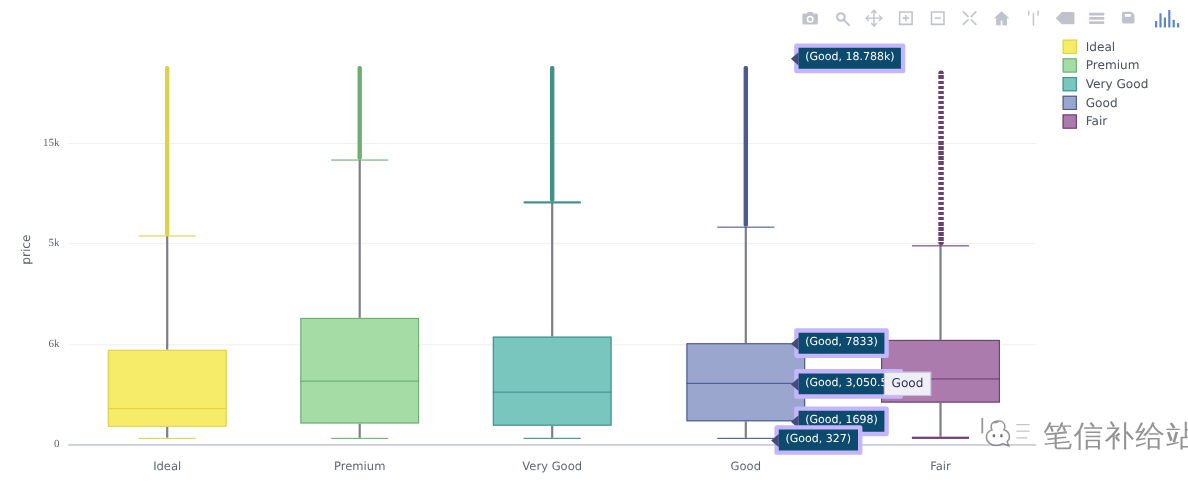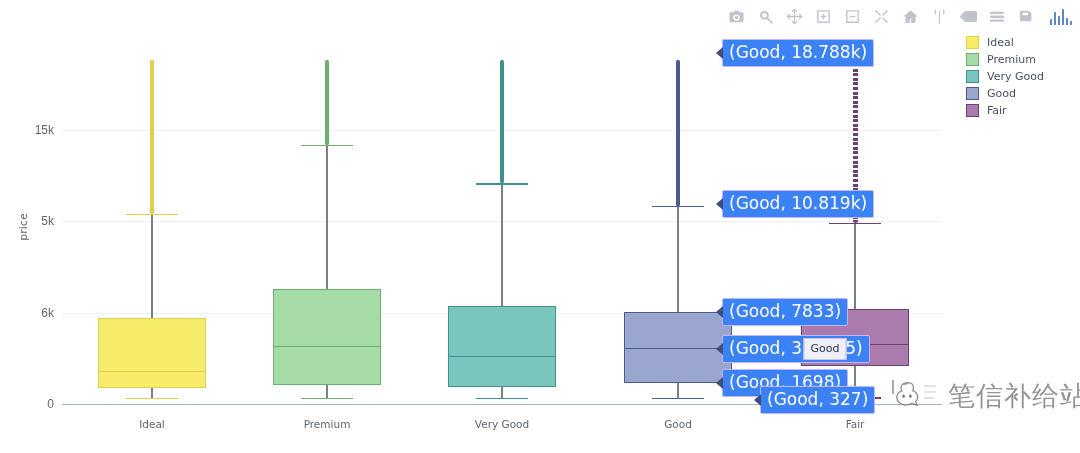--- a/index.html
+++ b/index.html
@@ -10,40 +10,40 @@
   .modebar{position:absolute;top:7px;right:8px;display:flex;align-items:center;gap:11px;z-index:40;}
   .mb-btn{width:18px;height:18px;display:flex;align-items:center;justify-content:center;cursor:pointer;opacity:.62;}
   .mb-btn svg{display:block;}
   .mb-logo{width:22px;height:18px;display:flex;align-items:flex-end;justify-content:center;gap:1.5px;cursor:pointer;margin-left:4px;}
   .mb-logo i{display:block;width:2.6px;background:#5d87c9;border-radius:.5px;}
 
   
   .plotarea{position:absolute;left:0;top:0;width:1080px;height:453px;}
   .gridline{position:absolute;height:1px;background:#eef0f4;}
   .zeroline{position:absolute;height:1.5px;background:#a9b0bd;}
-  .ytick{position:absolute;right:0;transform:translateY(-50%);font-size:12px;color:#5f6671;
-         text-align:right;white-space:nowrap;font-family:Liberation Sans, sans-serif;}
+  .ytick{position:absolute;right:0;transform:translateY(-50%);font-size:10px;color:#5f6671;
+         text-align:right;white-space:nowrap;font-family:Liberation Serif, serif;}
   .ytick-wrap{position:absolute;left:0;width:62px;}
   .ylabel{position:absolute;left:10px;top:227px;transform:translateY(-50%) rotate(-90deg);
           transform-origin:center;font-size:11px;color:#5f6671;white-space:nowrap;}
   .xtick{position:absolute;top:418px;transform:translateX(-50%);font-size:10.5px;color:#5f6671;white-space:nowrap;}
 
   
   .trace{position:absolute;top:0;height:453px;}
   .box-rect{position:absolute;box-sizing:border-box;border-width:1.2px;border-style:solid;}
   .median{position:absolute;height:1.3px;}
   .whisk-v{position:absolute;width:1.2px;}
   .cap{position:absolute;height:1.3px;}
   .hi-whisk{position:absolute;width:3.2px;border-radius:1.5px;}
   .outliers{position:absolute;width:5px;border-radius:2.5px;}
 
   
-  .tip{position:absolute;transform:translateY(-50%);background:#3b82f6;color:#fff;
-       font-size:17px;line-height:1;padding:4px 6px 5px 6px;white-space:nowrap;
-       border:1px solid #c4b5fd;border-radius:2px;z-index:30;}
+  .tip{position:absolute;transform:translateY(-50%);background:#0c4a6e;color:#fff;
+       font-size:10px;line-height:1;padding:4px 6px 5px 6px;white-space:nowrap;
+       border:4px solid #c4b5fd;border-radius:2px;z-index:30;}
   .tip::before{content:"";position:absolute;left:-7px;top:50%;transform:translateY(-50%);
        border-top:6px solid transparent;border-bottom:6px solid transparent;border-right:7px solid #3f4d78;}
   .xtip{position:absolute;transform:translate(-50%,-50%);background:#f0eef7;color:#2b3557;
        font-size:11px;line-height:1;padding:4px 6px 5px 6px;white-space:nowrap;border:1px solid #c8c4da;z-index:31;}
 
   
   .legend{position:absolute;left:966px;top:36px;display:flex;flex-direction:column;gap:4px;z-index:35;}
   .leg-item{display:flex;align-items:center;gap:8px;cursor:pointer;}
   .leg-sw{width:13px;height:13px;border-width:1.3px;border-style:solid;box-sizing:border-box;}
   .leg-txt{font-size:11px;color:#4a5160;white-space:nowrap;}
@@ -194,25 +194,24 @@
       <div class="trace" style="left: 0px; width: 1080px;">
         <div class="whisk-v" style="left: 854.4px; top: 223.105px; height: 85.644px; background: rgb(123, 127, 134);"></div>
         <div class="cap" style="left: 829px; top: 223.105px; width: 52px; background: rgb(110, 63, 115);"></div>
         <div class="whisk-v" style="left: 854.4px; top: 366.485px; height: 30.7623px; background: rgb(123, 127, 134);"></div>
         <div class="cap" style="left: 829px; top: 397.247px; width: 52px; background: rgb(110, 63, 115);"></div>
         <div class="outliers" style="left: 852.5px; top: 64.0958px; height: 159.009px; background: repeating-linear-gradient(rgb(110, 63, 115) 0px, rgb(110, 63, 115) 3px, rgba(255, 255, 255, 0.65) 3px, rgba(255, 255, 255, 0.65) 4.6px);"></div>
         <div class="box-rect" style="left: 801px; top: 308.748px; width: 108px; height: 57.7365px; background: rgb(171, 123, 173); border-color: rgb(110, 63, 115);"></div>
         <div class="median" style="left: 801px; top: 343.939px; width: 108px; background: rgb(110, 63, 115);"></div>
       </div>
       <div class="tip" style="left: 722px; top: 53px;">(Good, 18.788k)</div>
-      <div class="tip" style="left: 722px; top: 204px;">(Good, 10.819k)</div>
       <div class="tip" style="left: 722px; top: 312px;">(Good, 7833)</div>
       <div class="tip" style="left: 722px; top: 349px;">(Good, 3,050.5)</div>
       <div class="tip" style="left: 722px; top: 383px;">(Good, 1698)</div>
-      <div class="tip" style="left: 760px; top: 400px;">(Good, 327)</div>
+      <div class="tip" style="left: 704px; top: 400px;">(Good, 327)</div>
       <div class="xtip" style="left: 825px; top: 349px;">Good</div>
     </div>
 
   <div class="ylabel">price</div>
 
   <div class="legend" id="legend">
       <div class="leg-item">
         <span class="leg-sw" style="background: rgb(247, 236, 106); border-color: rgb(223, 210, 74);"></span>
         <span class="leg-txt">Ideal</span>
       </div>

